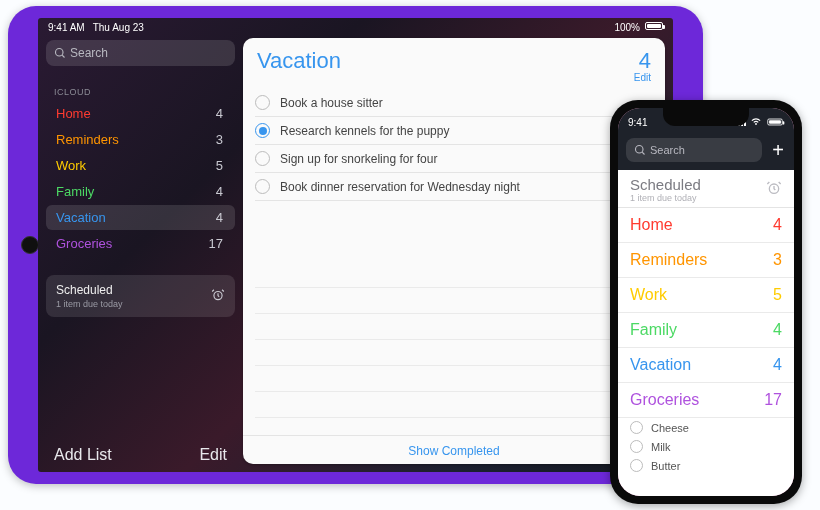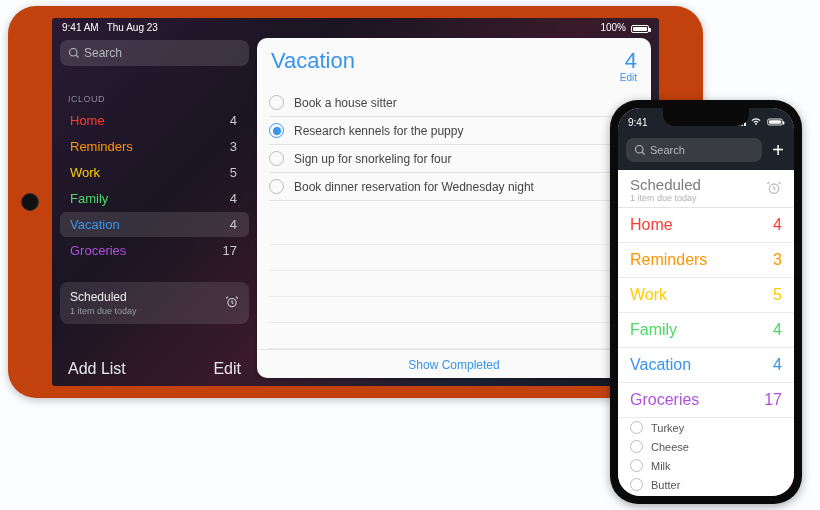--- a/index.html
+++ b/index.html
@@ -2,55 +2,55 @@
 <html><head>
 <meta charset="utf-8">
 <style>
   * { box-sizing: border-box; margin: 0; padding: 0; font-family: -apple-system, "Helvetica Neue", Helvetica, Arial, sans-serif; }
   body { width: 820px; height: 510px; background: #fbfdff; position: relative; overflow: hidden; }
 
   
   .ipad-frame {
     position: absolute;
     left: 8px; top: 6px;
-    width: 695px; height: 392px;
-    background: #c2410c;
+    width: 695px; height: 478px;
+    background: #6d28d9;
     border-radius: 28px;
     box-shadow: 0 2px 8px rgba(0,0,0,0.25);
-    padding: 12px 44px;
+    padding: 12px 30px;
   }
   .ipad-home-btn {
     position: absolute; left: 13px; top: 50%; transform: translateY(-50%);
     width: 18px; height: 18px; border-radius: 50%; border: 1px solid #333;
     background: #101010;
   }
   .ipad-camera {
     position: absolute; right: 16px; top: 50%; transform: translateY(-50%);
     width: 4px; height: 4px; border-radius: 50%; background: #222;
   }
   .ipad-screen {
     width: 100%; height: 100%; border-radius: 3px; overflow: hidden;
     background: linear-gradient(135deg, #2a1a33 0%, #1a1522 30%, #3a1a2a 55%, #1c2030 80%, #141820 100%);
     position: relative; display: flex; flex-direction: column;
   }
   .status-bar { height: 18px; display: flex; align-items: center; padding: 0 10px; color: #fff; font-size: 10px; }
   .status-bar .sb-left { flex: 0 0 auto; display: flex; gap: 8px; }
   .status-bar .sb-spacer { flex: 1; }
-  .status-bar .sb-right { flex: 0 0 auto; display: flex; align-items: flex-end; gap: 5px; margin-left: 34px; }
+  .status-bar .sb-right { flex: 0 0 auto; display: flex; align-items: flex-start; gap: 5px; margin-left: 34px; }
   .battery { width: 18px; height: 8px; border: 1px solid #fff; border-radius: 2px; position: relative; }
   .battery::after { content:''; position:absolute; right:-3px; top:2px; width:2px; height:4px; background:#fff; border-radius:0 1px 1px 0;}
   .battery .fill { position:absolute; left:1px; top:1px; bottom:1px; right:1px; background:#fff; border-radius:1px;}
 
   .ipad-body { flex: 1; display: flex; overflow: hidden; }
 
   
   .sidebar { width: 205px; padding: 4px 8px 6px 8px; display: flex; flex-direction: column; color: #e8e8ec; font-size: 12px; }
   .search-box { background: rgba(255,255,255,0.13); border-radius: 8px; height: 26px; display:flex; align-items:center; padding:0 8px; color:#b8b8c0; gap:4px;}
   .search-box svg { width: 12px; height: 12px; fill:#b8b8c0; }
-  .section-label { font-size: 9px; letter-spacing: 0.5px; color: #8a8a94; margin: 28px 4px 4px 8px; text-transform: uppercase;}
+  .section-label { font-size: 9px; letter-spacing: 0.5px; color: #8a8a94; margin: 21px 4px 4px 8px; text-transform: uppercase;}
   .list-row { display:flex; align-items:center; justify-content:space-between; padding: 5px 12px 5px 10px; border-radius: 6px; font-size: 13px; margin-bottom: 1px;}
   .list-row.selected { background: rgba(255,255,255,0.12); }
   .list-row .count { color: #c8c8d0; font-size: 13px; }
   .scheduled-card { margin-top: 18px; background: rgba(255,255,255,0.11); border-radius: 8px; padding: 8px 10px; display:flex; align-items:center;}
   .scheduled-card .sc-text { flex:1; }
   .scheduled-card .sc-title { font-size: 12px; color:#eee; }
   .scheduled-card .sc-sub { font-size: 9px; color:#9a9aa4; margin-top:2px;}
   .sidebar-footer { margin-top:auto; display:flex; justify-content:space-between; padding: 6px 8px 2px 8px; font-size:16px; color:#e8e8ec;}
 
   
@@ -279,24 +279,20 @@
             <span class="count" style="color:#3795ee">4</span>
           </div>
           <div class="ip-list-row">
             <span style="color:#af52de">Groceries</span>
             <span class="count" style="color:#af52de">17</span>
           </div>
         </div>
       <div id="iphone-groceries">
           <div class="ip-todo">
             <span class="circle"></span>
-            <span>Turkey</span>
-          </div>
-          <div class="ip-todo">
-            <span class="circle"></span>
             <span>Cheese</span>
           </div>
           <div class="ip-todo">
             <span class="circle"></span>
             <span>Milk</span>
           </div>
           <div class="ip-todo">
             <span class="circle"></span>
             <span>Butter</span>
           </div>

